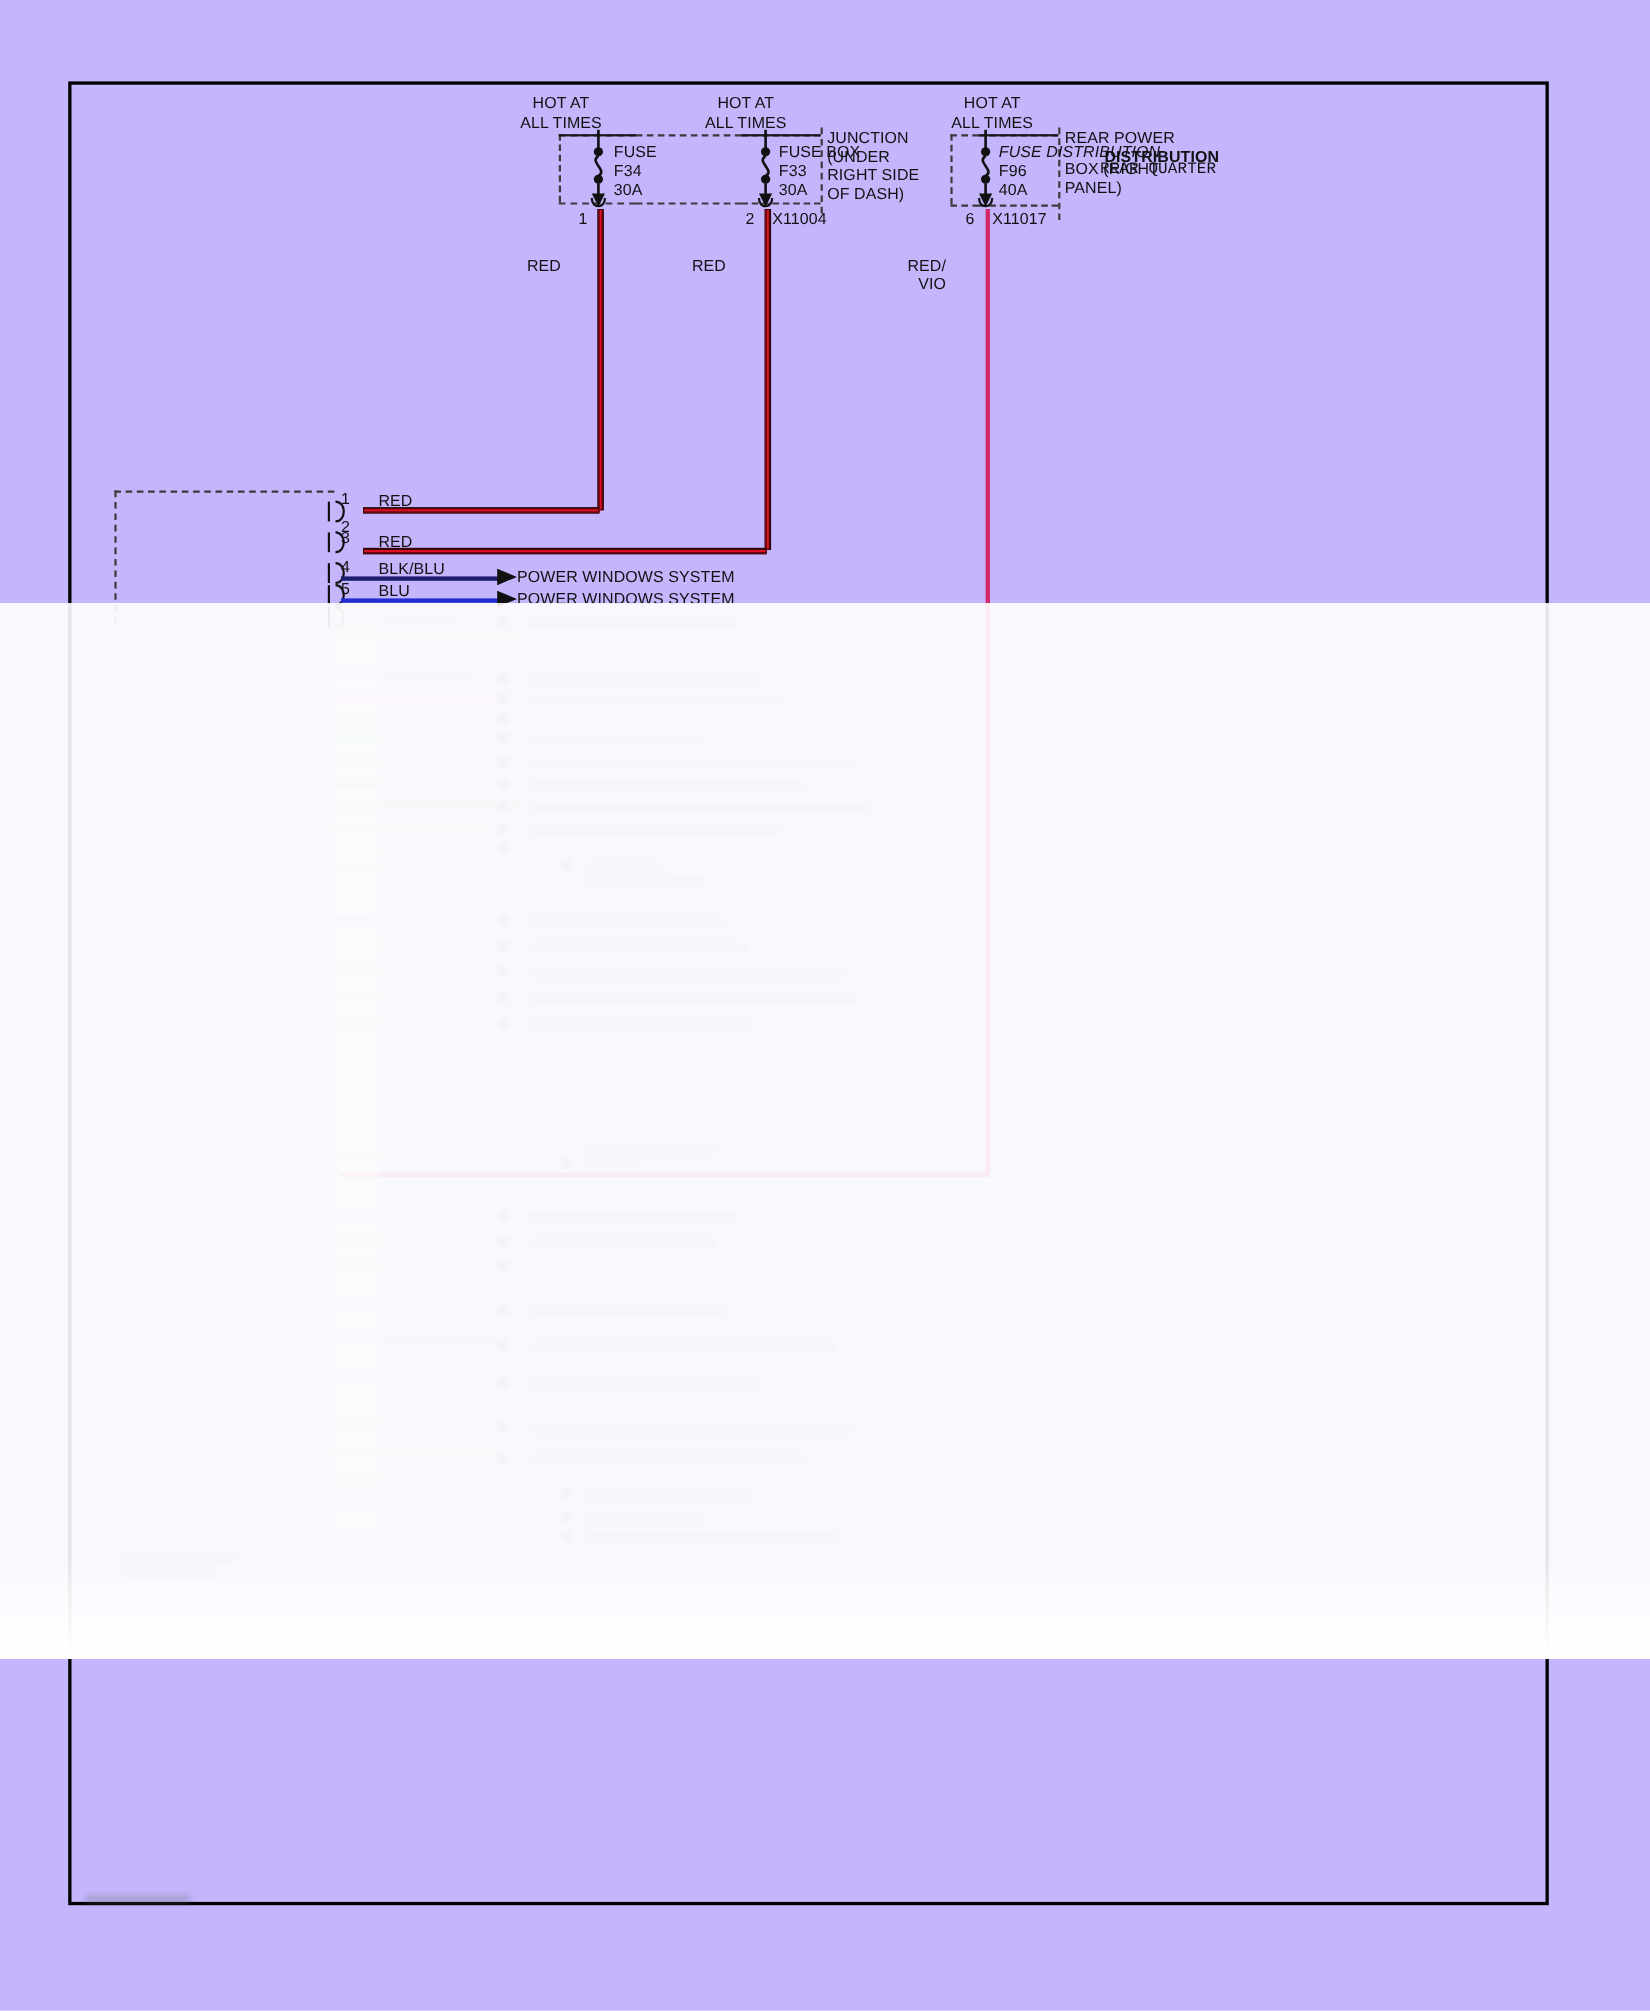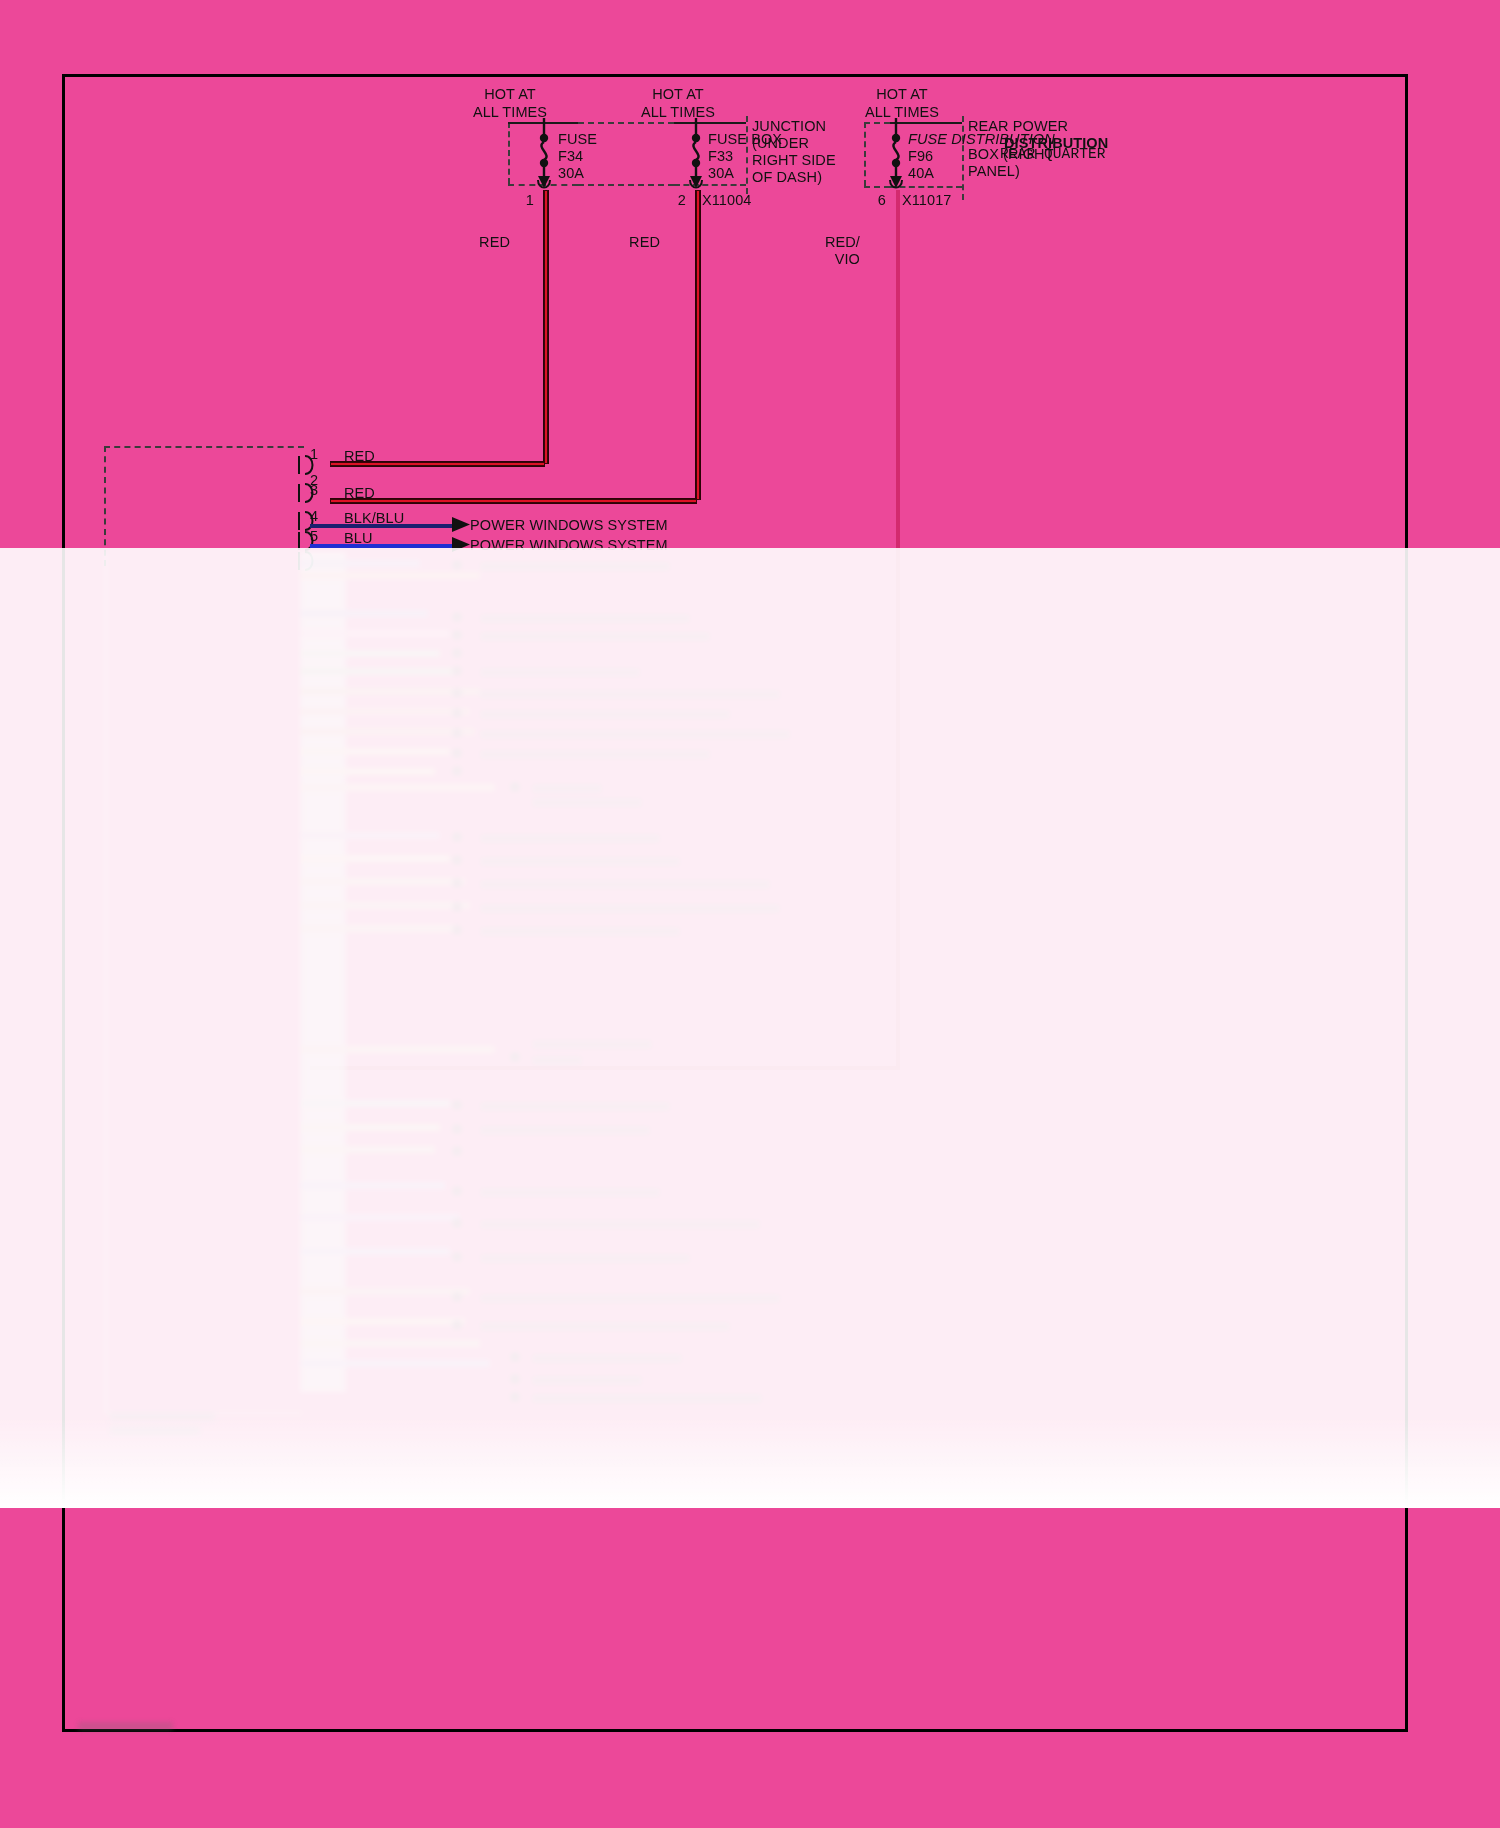--- a/index.html
+++ b/index.html
@@ -7,21 +7,21 @@
     padding: 0;
     background: #ffffff;
   }
   body {
     font-family: "Liberation Sans", sans-serif;
   }
   #page {
     position: relative;
     width: 1500px;
     height: 1828px;
-    background: #ec4899;
+    background: #c4b5fd;
     overflow: hidden;
   }
 
   
   #frame {
     position: absolute;
     left: 62px;
     top: 74px;
     width: 1346px;
     height: 1658px;

